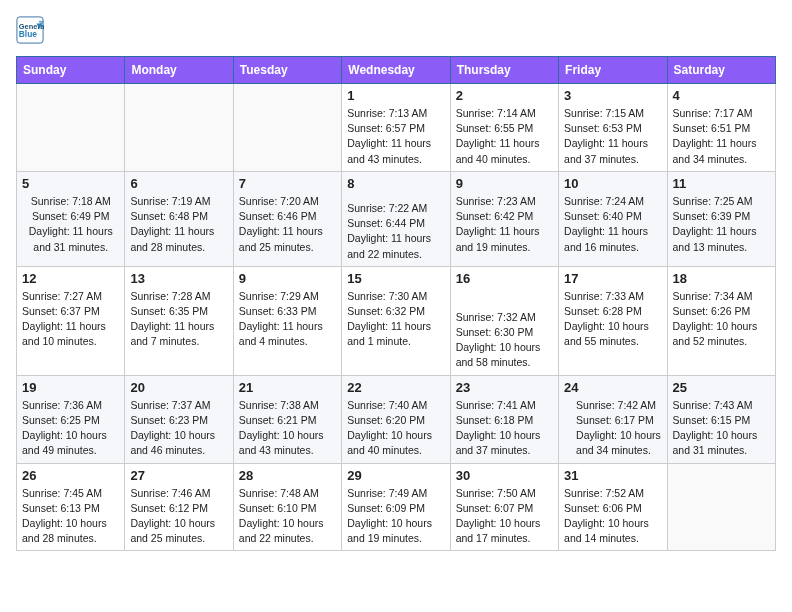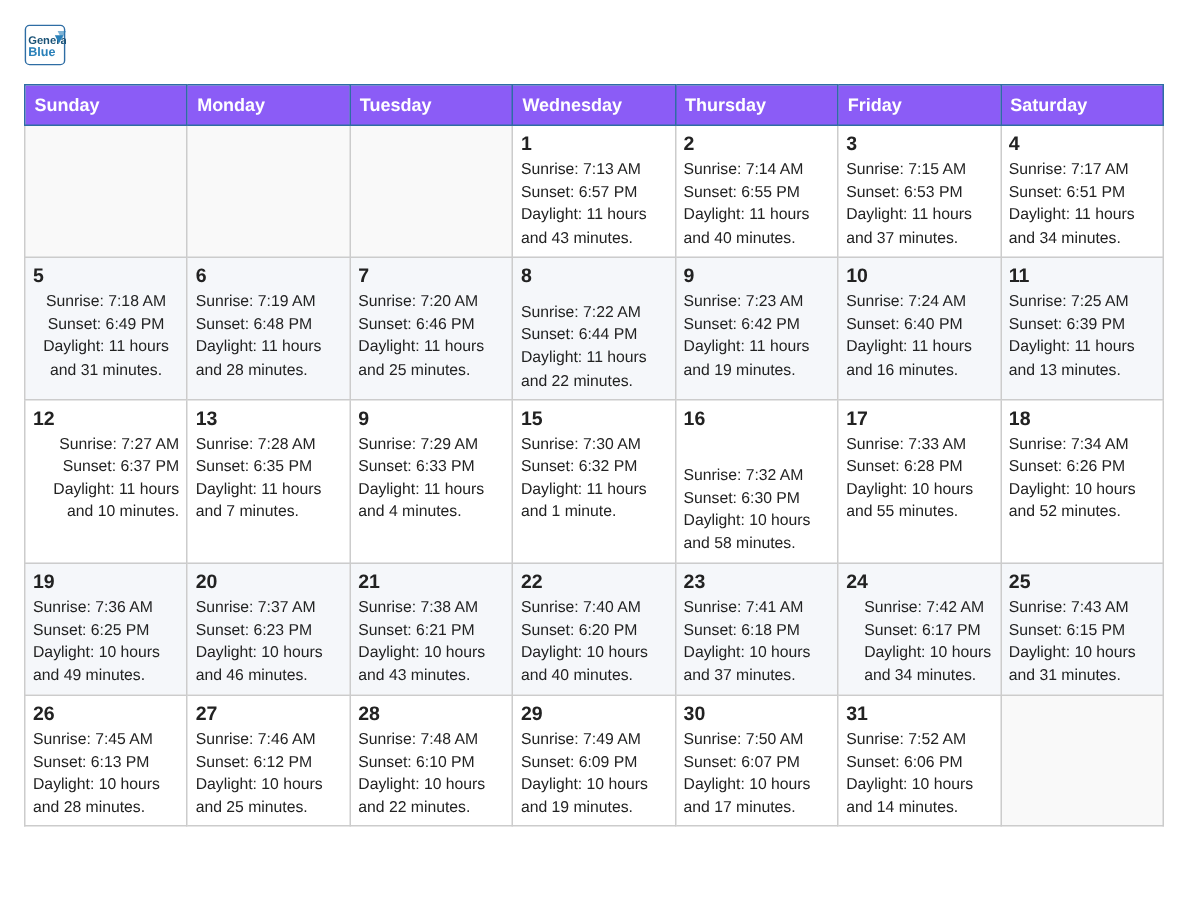--- a/index.html
+++ b/index.html
@@ -202,21 +202,21 @@
           <span class="day-number">11</span>
           <div class="day-info" style="white-space: pre-line;">Sunrise: 7:25 AM
 Sunset: 6:39 PM
 Daylight: 11 hours
 and 13 minutes.</div>
         </td>
       </tr>
       <tr>
         <td>
           <span class="day-number">12</span>
-          <div class="day-info" style="white-space: pre-line; text-align: right;">Sunrise: 7:27 AM
+          <div class="day-info" style="white-space: pre-line;">Sunrise: 7:27 AM
 Sunset: 6:37 PM
 Daylight: 11 hours
 and 10 minutes.</div>
         </td>
         <td>
           <span class="day-number">13</span>
           <div class="day-info" style="white-space: pre-line;">Sunrise: 7:28 AM
 Sunset: 6:35 PM
 Daylight: 11 hours
 and 7 minutes.</div>

